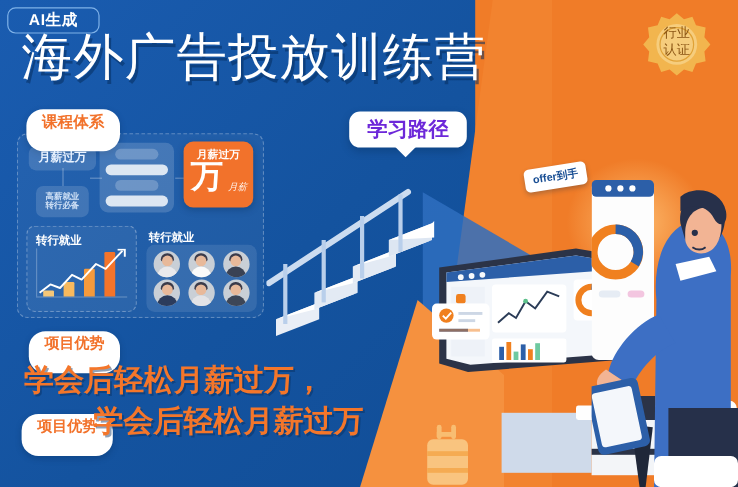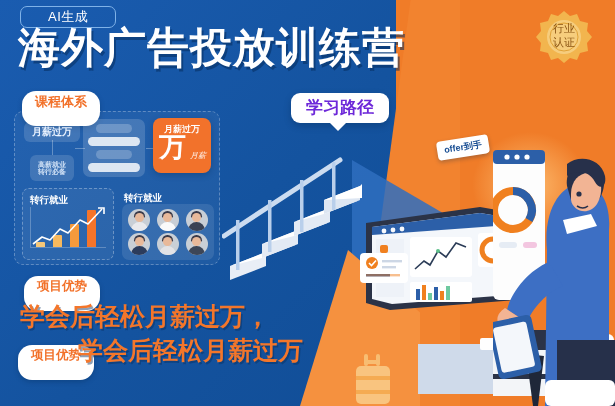--- a/index.html
+++ b/index.html
@@ -20,26 +20,26 @@
   .orange-wedge2 { position:absolute; left:300px; top:250px; width:120px; height:156px;
                   background:#f5913f;
                   clip-path:polygon(40% 0, 100% 40%, 100% 100%, 0 100%); }
   .blue-wedge { position:absolute; left:352px; top:160px; width:90px; height:150px;
                   background:#2f6fc0; opacity:.85;
                   clip-path:polygon(0 0, 100% 35%, 60% 100%, 0 80%); }
   .glow { position:absolute; left:470px; top:130px; width:120px; height:110px;
           background:radial-gradient(ellipse at 50% 50%, rgba(255,196,120,.85), rgba(255,196,120,0) 68%); }
 
   
-  .ai-badge { position:absolute; left:20px; top:6px; padding:3px 27px 4px;
+  .ai-badge { position:absolute; left:6px; top:6px; padding:3px 17px 4px;
               border:1.6px solid #7fb2e8; border-radius:7px; color:#ffffff;
-              font-size:13px; font-weight:400; letter-spacing:.5px; line-height:1; }
-
-  
-  .main-title { position:absolute; left:18px; top:26px; font-size:42px; font-weight:700;
+              font-size:13px; font-weight:700; letter-spacing:.5px; line-height:1; }
+
+  
+  .main-title { position:absolute; left:18px; top:26px; font-size:42px; font-weight:400;
                 color:#ffffff; letter-spacing:1px; line-height:1.05;
                 text-shadow:2px 3px 0 rgba(6,46,95,.55); white-space:nowrap; }
 
   
   .seal { position:absolute; left:535px; top:10px; width:58px; height:58px; }
   .seal svg { display:block; }
   .seal-text { position:absolute; left:0; top:12px; width:58px; text-align:center;
                font-size:11px; font-weight:400; color:#8a5413; line-height:1.25; }
 
   

